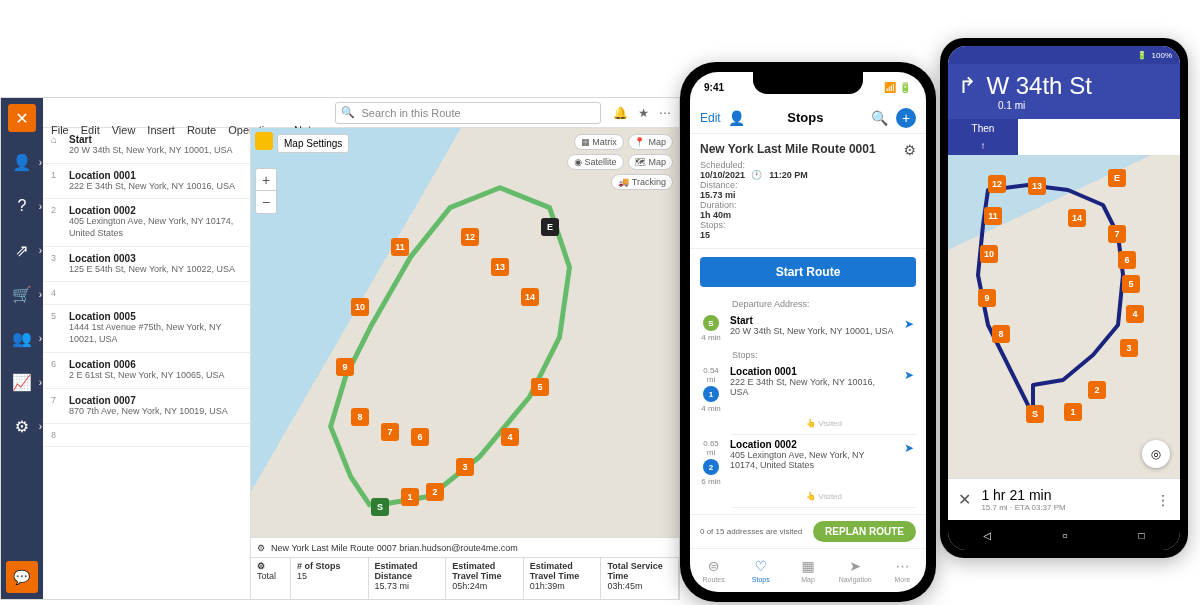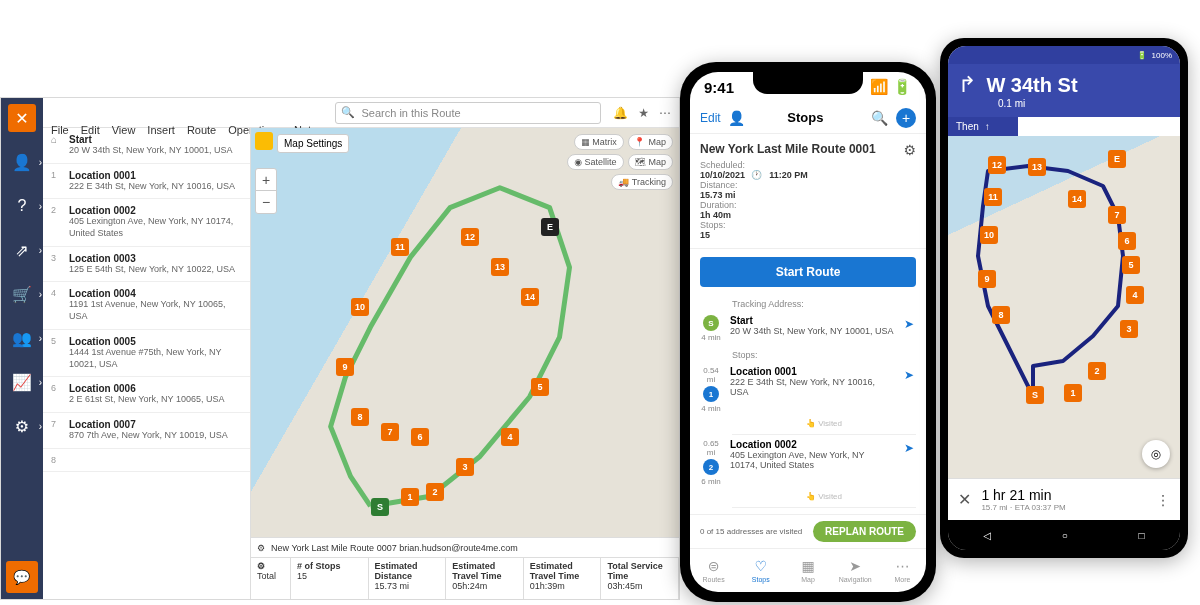--- a/index.html
+++ b/index.html
@@ -42,21 +42,21 @@
 .footer-row { height: 20px; border-top: 1px solid #ddd; font-size: 9px; color: #333; display: flex; align-items: center; padding: 0 6px; }
 .totals { display: flex; border-top: 1px solid #ddd; font-size: 9px; }
 .totals .cell { border-right: 1px solid #ddd; padding: 3px 6px; flex: 1; }
 .totals .cell .h { color: #333; font-weight: 600; }
 .totals .cell .v { color: #333; }
 
 
 .phone1 { position: absolute; left: 680px; top: 62px; width: 256px; height: 540px; background: #000; border-radius: 36px; padding: 10px; box-shadow: 0 4px 20px rgba(0,0,0,0.3); }
 .phone1 .screen { width: 100%; height: 100%; background: #fff; border-radius: 28px; overflow: hidden; display: flex; flex-direction: column; position: relative; }
 .notch { position: absolute; top: 0; left: 50%; transform: translateX(-50%); width: 110px; height: 22px; background: #000; border-radius: 0 0 14px 14px; z-index: 5; }
-.ios-status { height: 30px; display: flex; justify-content: space-between; align-items: center; padding: 0 14px; font-size: 15px; font-weight: 600; }
+.ios-status { height: 30px; display: flex; justify-content: space-between; align-items: center; padding: 0 14px; font-size: 10px; font-weight: 600; }
 .ios-header { height: 32px; display: flex; align-items: center; padding: 0 10px; border-bottom: 1px solid #eee; }
 .ios-header .edit { color: #1976d2; font-size: 12px; }
 .ios-header .title { flex: 1; text-align: center; font-weight: 600; font-size: 13px; }
 .ios-header .hicon { width: 20px; height: 20px; color: #1976d2; display: flex; align-items: center; justify-content: center; font-size: 14px; margin-left: 6px; cursor: pointer; }
 .ios-header .plus { background: #1976d2; color: #fff; border-radius: 50%; }
 .route-info { padding: 8px 10px; font-size: 9px; color: #333; border-bottom: 1px solid #eee; position: relative; }
 .route-info .name { font-weight: 700; font-size: 12px; margin-bottom: 4px; }
 .route-info .row { display: flex; gap: 4px; }
 .route-info .lbl { color: #888; }
 .route-info .val { font-weight: 600; }
@@ -82,23 +82,23 @@
 .tab-bar .tab.active { color: #1976d2; }
 .tab-bar .tab .ti { font-size: 14px; }
 
 
 .phone2 { position: absolute; left: 940px; top: 38px; width: 248px; height: 520px; background: #000; border-radius: 24px; padding: 8px; box-shadow: 0 4px 20px rgba(0,0,0,0.3); }
 .phone2 .screen2 { width: 100%; height: 100%; background: #fff; border-radius: 18px; overflow: hidden; display: flex; flex-direction: column; }
 .and-status { height: 18px; background: #303f9f; color: #fff; font-size: 8px; display: flex; justify-content: flex-end; align-items: center; padding: 0 8px; gap: 4px; }
 .nav-banner { background: #3949ab; color: #fff; padding: 8px 10px; }
 .nav-banner .main { display: flex; align-items: center; gap: 10px; }
 .nav-banner .arrow { font-size: 22px; }
-.nav-banner .street { font-size: 20px; font-weight: 700; }
+.nav-banner .street { font-size: 24px; font-weight: 400; }
 .nav-banner .dist { font-size: 10px; margin-left: 40px; }
-.nav-then { background: #303f9f; color: #fff; font-size: 10px; padding: 4px 8px; width: 70px; display: flex; align-items: center; gap: 6px; }
+.nav-then { background: #303f9f; color: #fff; font-size: 10px; padding: 4px 8px; width: 70px; display: flex; align-items: center; gap: 6px; flex-direction: column; }
 .nav-map { flex: 1; background: linear-gradient(155deg, #bfdceb 0%, #bfdceb 22%, #e8e4da 22%, #e8e4da 100%); position: relative; }
 .nav-map .marker { background: #ef6c00; }
 .nav-route { position: absolute; inset: 0; }
 .recenter { position: absolute; bottom: 10px; right: 10px; width: 28px; height: 28px; background: #fff; border-radius: 50%; box-shadow: 0 1px 4px rgba(0,0,0,0.3); display: flex; align-items: center; justify-content: center; font-size: 12px; cursor: pointer; }
 .nav-footer { height: 42px; background: #fff; display: flex; align-items: center; padding: 0 10px; gap: 10px; border-top: 1px solid #ddd; }
 .nav-footer .close { font-size: 16px; color: #555; cursor: pointer; }
 .nav-footer .eta-main { font-size: 14px; font-weight: 500; }
 .nav-footer .eta-sub { font-size: 8px; color: #888; }
 .nav-footer .more { margin-left: auto; font-size: 14px; color: #555; cursor: pointer; }
 .and-nav { height: 30px; background: #000; display: flex; justify-content: space-around; align-items: center; color: #fff; font-size: 10px; }
@@ -162,24 +162,20 @@
           </div>
           <div class="stop">
             <div class="stop-num">3</div>
     <div class="stop-body">
               <div class="stop-name">Location 0003</div>
     <div class="stop-addr">125 E 54th St, New York, NY 10022, USA</div>
             </div>
           </div>
           <div class="stop">
             <div class="stop-num">4</div>
-    <div class="stop-body">
-              <div class="stop-name">Location 0004</div>
-    <div class="stop-addr">1191 1st Avenue, New York, NY 10065, USA</div>
-            </div>
           </div>
           <div class="stop">
             <div class="stop-num">5</div>
     <div class="stop-body">
               <div class="stop-name">Location 0005</div>
     <div class="stop-addr">1444 1st Avenue #75th, New York, NY 10021, USA</div>
             </div>
           </div>
           <div class="stop">
             <div class="stop-num">6</div>
@@ -309,21 +305,21 @@
         </div>
       <div class="row">
           <span class="lbl">Stops:</span>
         </div>
       <div class="row">
           <span class="val">15</span>
         </div>
     </div>
     <div class="start-btn">Start Route</div>
     <div class="ios-body" id="ios-stops">
-        <div class="sec-label">Tracking Address:</div>
+        <div class="sec-label">Departure Address:</div>
         <div class="ios-stop">
     <div class="meta">
             <div class="dot s">S</div>
             <div>4 min</div>
           </div>
     <div class="content">
             <div class="loc-name">Start</div>
             <div class="loc-addr">20 W 34th St, New York, NY 10001, USA</div>
           </div>
     <div class="nav">➤</div>

